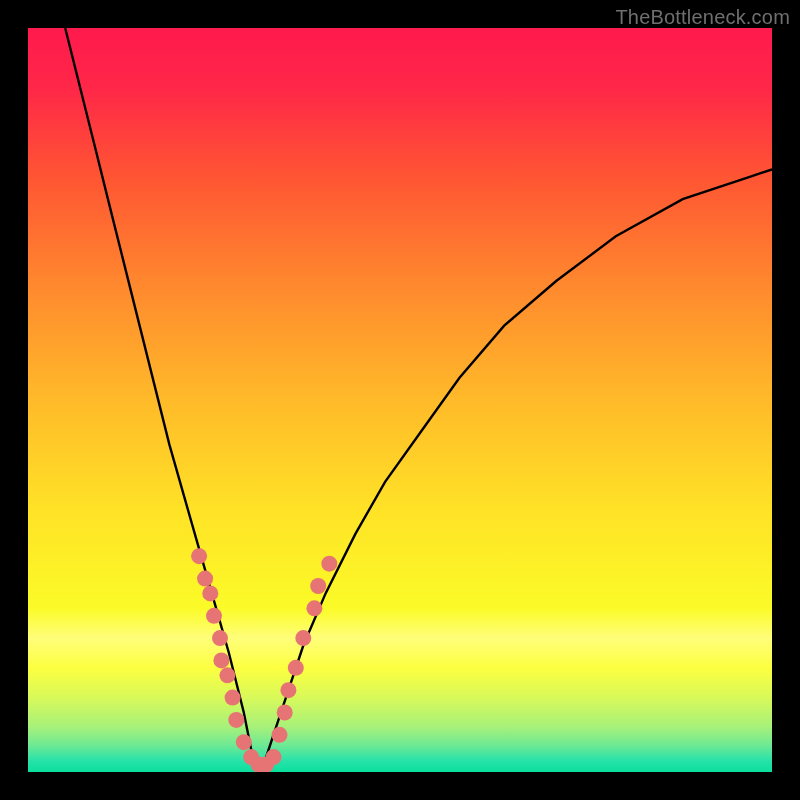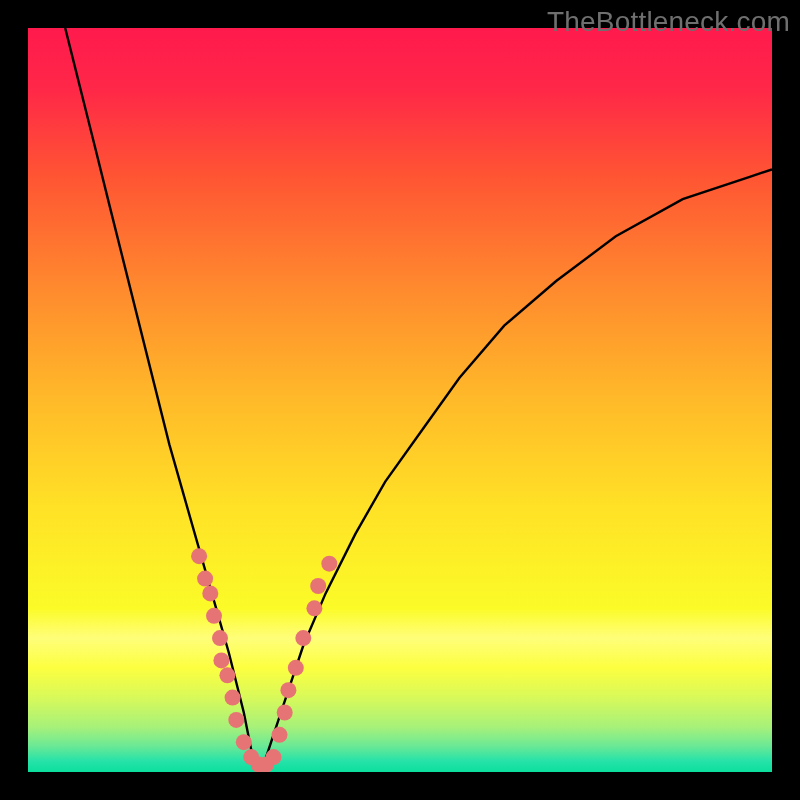--- a/index.html
+++ b/index.html
@@ -23,21 +23,21 @@
     top: 28px;
     width: 744px;
     height: 744px;
     
   }
   .watermark {
     position: absolute;
     top: 6px;
     right: 10px;
     color: #6f6f6f;
-    font-size: 28px;
+    font-size: 20px;
     letter-spacing: 0.2px;
     font-weight: 500;
     user-select: none;
   }
   svg { display: block; }
 </style>
 </head>
 <body>
 
 <div class="frame">

